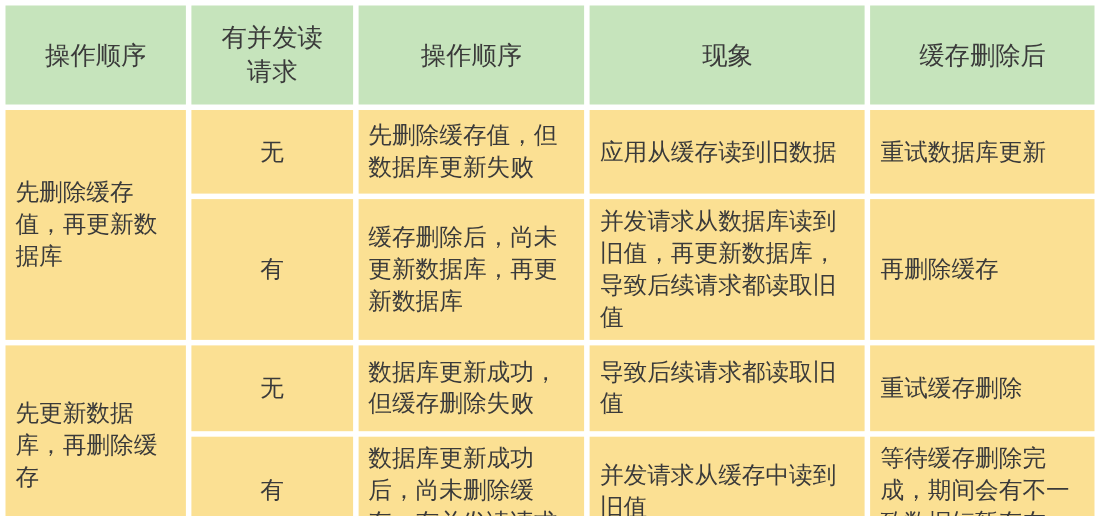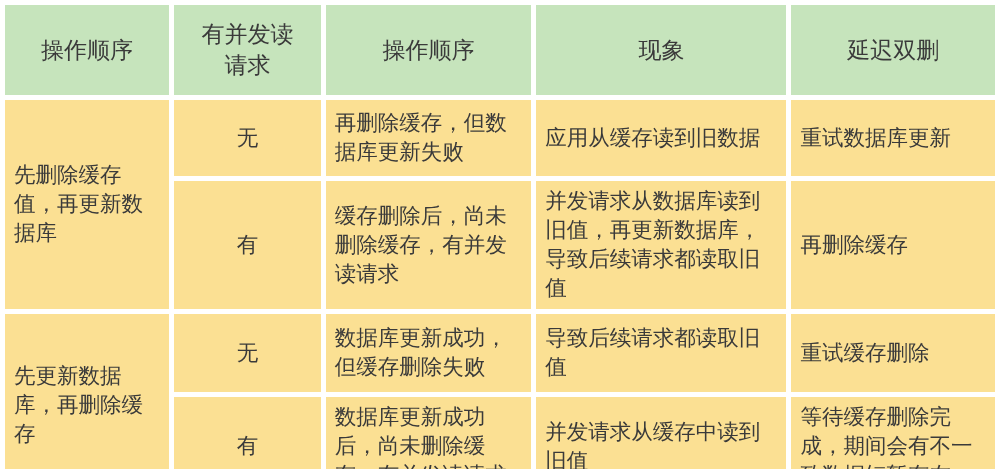--- a/index.html
+++ b/index.html
@@ -60,34 +60,34 @@
       <col class="c5">
   </colgroup>
   <thead>
     <tr class="hdr">
       <th>操作顺序</th>
       <th>
         <span class="narrow">有并发读请求</span>
       </th>
       <th>操作顺序</th>
       <th>现象</th>
-      <th>延迟双删</th>
+      <th>缓存删除后</th>
     </tr>
   </thead>
   <tbody>
     <tr class="r1">
       <td rowspan="2">先删除缓存值，再更新数据库</td>
       <td class="center">无</td>
-      <td>再删除缓存，但数据库更新失败</td>
+      <td>先删除缓存值，但数据库更新失败</td>
       <td>应用从缓存读到旧数据</td>
       <td>重试数据库更新</td>
     </tr>
     <tr class="r2">
       <td class="center">有</td>
-      <td>缓存删除后，尚未删除缓存，有并发读请求</td>
+      <td>缓存删除后，尚未更新数据库，再更新数据库</td>
       <td>并发请求从数据库读到旧值，再更新数据库，导致后续请求都读取旧值</td>
       <td>再删除缓存</td>
     </tr>
     <tr class="r3">
       <td rowspan="2">先更新数据库，再删除缓存</td>
       <td class="center">无</td>
       <td>数据库更新成功，但缓存删除失败</td>
       <td>导致后续请求都读取旧值</td>
       <td>重试缓存删除</td>
     </tr>

